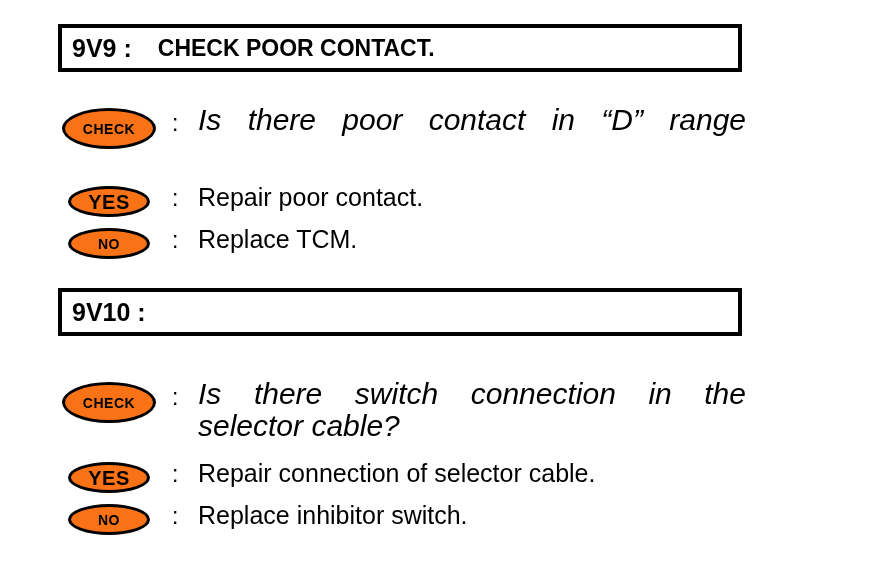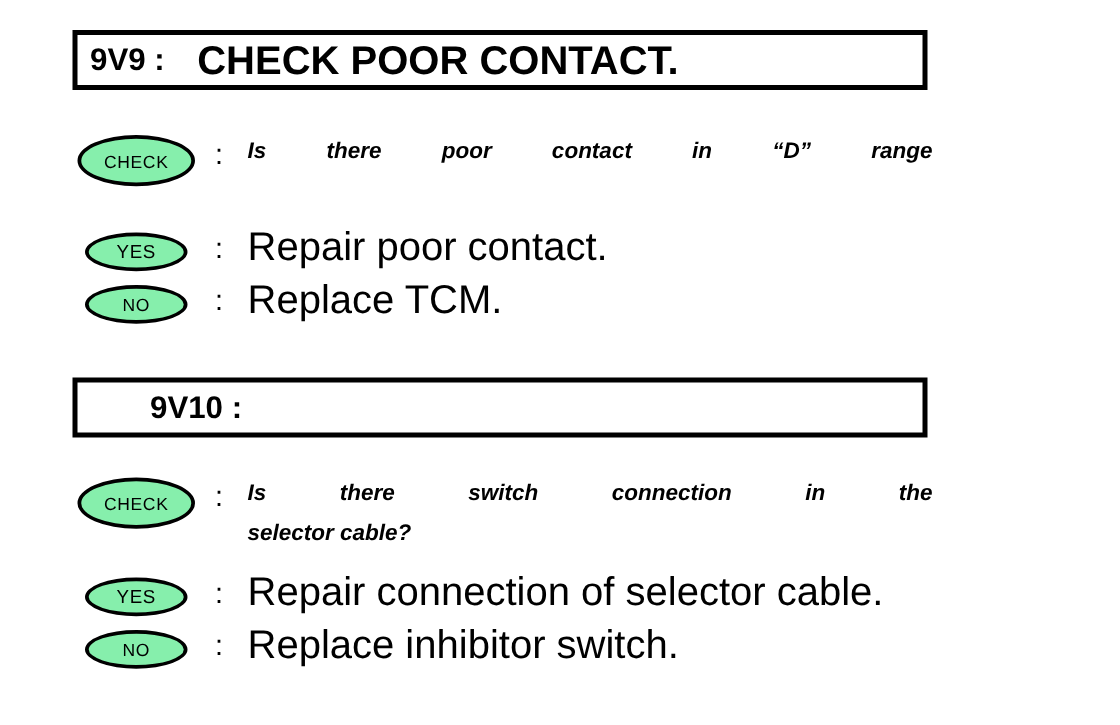--- a/index.html
+++ b/index.html
@@ -31,31 +31,31 @@
     left: 58px;
     width: 684px;
     height: 48px;
     border: 4px solid #000000;
     box-sizing: border-box;
     background: #ffffff;
     display: flex;
     align-items: center;
   }
   .step-box.b1 { top: 24px; }
-  .step-box.b2 { top: 302px; padding-left: 48px; }
+  .step-box.b2 { top: 288px; }
 
   .step-code {
     font-size: 25px;
     font-weight: bold;
     letter-spacing: 0px;
     padding-left: 10px;
     white-space: nowrap;
   }
   .step-title {
-    font-size: 32px;
+    font-size: 23px;
     font-weight: bold;
     padding-left: 26px;
     white-space: nowrap;
   }
 
   
   .qa-block {
     position: absolute;
     left: 0;
     width: 896px;
@@ -67,40 +67,40 @@
     position: relative;
     display: block;
   }
 
   .badge {
     position: absolute;
     left: 62px;
     box-sizing: border-box;
     border: 3px solid #000000;
     border-radius: 50%;
-    background: #86efac;
+    background: #f97316;
     text-align: center;
-    font-weight: normal;
+    font-weight: bold;
     color: #000000;
     line-height: 1;
     display: flex;
     align-items: center;
     justify-content: center;
   }
   .badge.check {
     width: 94px;
     height: 41px;
     font-size: 14px;
     letter-spacing: 0.5px;
   }
   .badge.yes {
     left: 68px;
     width: 82px;
     height: 31px;
-    font-size: 15px;
+    font-size: 20px;
     letter-spacing: 0.5px;
   }
   .badge.no {
     left: 68px;
     width: 82px;
     height: 31px;
     font-size: 14px;
     letter-spacing: 0.5px;
   }
 
@@ -109,32 +109,32 @@
     left: 172px;
     font-size: 23px;
     font-weight: normal;
     line-height: 1;
   }
 
   .answer-text {
     position: absolute;
     left: 198px;
     width: 548px;
-    font-size: 32px;
+    font-size: 25px;
     line-height: 30px;
     white-space: nowrap;
   }
 
   .question-text {
     position: absolute;
     left: 198px;
     width: 548px;
-    font-size: 18px;
+    font-size: 30px;
     font-style: italic;
-    font-weight: bold;
+    font-weight: normal;
     line-height: 32px;
     text-align: justify;
   }
   .question-text .ln1 {
     display: block;
     text-align: justify;
     text-align-last: justify;
   }
   .question-text .ln2 {
     display: block;

